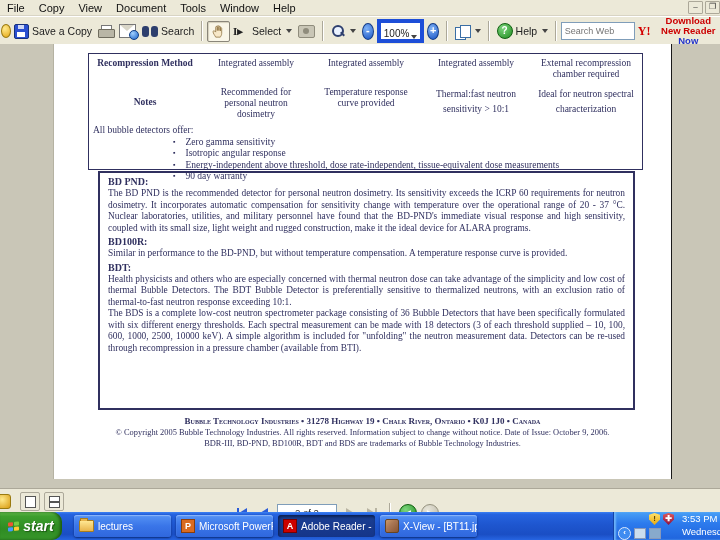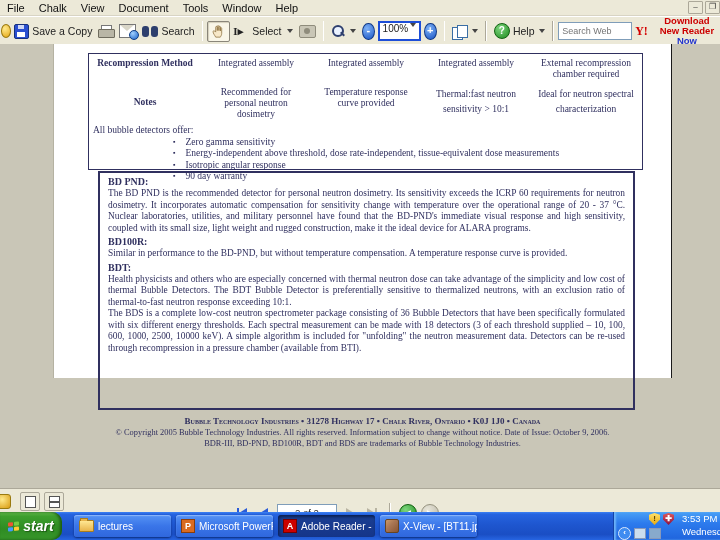--- a/index.html
+++ b/index.html
@@ -43,34 +43,34 @@
   .ic-binoc:before{left:0;} .ic-binoc:after{right:0;}
   .ic-hand{width:15px;height:15px;}
   .ic-select{width:16px;height:13px;font:bold 11px "Liberation Serif",serif;color:#222;}
   .ic-camera{width:15px;height:11px;background:#c9c6b6;border:1px solid #8f8c7c;border-radius:2px;}
   .ic-camera:before{content:"";position:absolute;left:4px;top:2px;width:6px;height:6px;border-radius:50%;background:#8f8c7c;}
   .ic-mag{width:14px;height:14px;}
   .ic-mag:before{content:"";position:absolute;left:1px;top:1px;width:8px;height:8px;border:2px solid #2e3f6e;border-radius:50%;background:#eaf2ff;}
   .ic-mag:after{content:"";position:absolute;left:9px;top:9px;width:5px;height:2px;background:#2e3f6e;transform:rotate(45deg);}
   .zoomcircle{width:15px;height:15px;border-radius:50%;color:#fff;font:bold 11px/13px "Liberation Sans",sans-serif;
     text-align:center;background:radial-gradient(circle at 35% 30%,#7fb2f7,#1a55c4);border:1px solid #123a86;}
-  .combo{display:flex;align-items:flex-start;background:#fff;border:2px solid #1d4ed8;height:16px;padding:0 3px;font-size:10px;}
+  .combo{display:flex;align-items:flex-end;background:#fff;border:4px solid #1d4ed8;height:16px;padding:0 3px;font-size:10px;}
   .ic-pages{width:15px;height:13px;}
   .ic-pages:before{content:"";position:absolute;left:0;top:2px;width:9px;height:11px;background:#fff;border:1px solid #3a6ea5;}
   .ic-pages:after{content:"";position:absolute;left:5px;top:0;width:9px;height:11px;background:#fff;border:1px solid #3a6ea5;}
   .ic-help{width:14px;height:14px;border-radius:50%;background:radial-gradient(circle at 35% 30%,#7ed67e,#1e8a1e);
     color:#fff;font:bold 10px/14px "Liberation Sans",sans-serif;text-align:center;border:1px solid #116111;}
   .searchweb{width:66px;height:16px;background:#fff;border:1px solid #7f9db9;font-size:9px;color:#999;padding:0 3px;}
   .yahoo{color:#d40000;font:bold 12px "Liberation Serif",serif;margin-left:3px;}
   .download{margin-left:6px;text-align:center;font:bold 9.5px/10px "Liberation Sans",sans-serif;color:#c00;width:96px;}
   .download .now{color:#23c;text-decoration:underline;font-weight:bold;}
 
   
   .docarea{position:absolute;left:0;top:44px;width:720px;height:444px;background:#c9c6b7;}
-  .page{position:absolute;left:53px;top:0;width:617px;height:334px;background:#fff;
+  .page{position:absolute;left:53px;top:0;width:617px;height:435px;background:#fff;
     border-right:1.5px solid #1a1a1a;border-left:1px solid #b5b2a2;
     font-family:"Liberation Serif",serif;color:#30305f;}
 
   .box1{position:absolute;left:34px;top:9px;width:553px;height:115px;border:1px solid #30305f;}
   .trow{display:flex;margin-top:4px;}
   .tlabel{width:112px;text-align:center;font-weight:bold;font-size:9.5px;line-height:11px;flex:none;}
   .tcell{width:110px;text-align:center;font-size:9.5px;line-height:11px;flex:none;padding:0 6px;box-sizing:border-box;}
   .bullets{margin-top:5px;font-size:9.5px;line-height:11.5px;}
   .bullets .btitle{margin-left:4px;}
   .bullets .bitem{margin-left:84px;}
@@ -140,21 +140,21 @@
   .clock{position:absolute;right:-6px;width:44px;text-align:left;white-space:nowrap;overflow:hidden;}
   .clock.t1{top:1px;} .clock.t2{top:14px;}
 </style>
 </head>
 <body>
 
 <div class="screen">
 
   <div class="menubar">
     <span class="mitem">File</span>
-    <span class="mitem">Chalk</span>
+    <span class="mitem">Copy</span>
     <span class="mitem">View</span>
     <span class="mitem">Document</span>
     <span class="mitem">Tools</span>
     <span class="mitem">Window</span>
     <span class="mitem">Help</span>
     <div class="winctl">
       <div class="wbtn">–</div>
       <div class="wbtn">❐</div>
     </div>
   </div>
@@ -236,38 +236,38 @@
         <div class="trow" style="margin-top:7px">
           <div class="tlabel" style="line-height:30px">Notes</div>
           <div class="tcell">Recommended for personal neutron dosimetry</div>
           <div class="tcell">Temperature response curve provided</div>
           <div class="tcell" style="line-height:15px">Thermal:fast neutron sensitivity &gt; 10:1</div>
           <div class="tcell" style="line-height:15px">Ideal for neutron spectral characterization</div>
         </div>
         <div class="bullets">
           <div class="btitle">All bubble detectors offer:</div>
           <div class="bitem"><span class="sq">▪</span><span>Zero gamma sensitivity</span></div>
+          <div class="bitem"><span class="sq">▪</span><span>Isotropic angular response</span></div>
           <div class="bitem"><span class="sq">▪</span><span>Energy-independent above threshold, dose rate-independent, tissue-equivalent dose measurements</span></div>
-          <div class="bitem"><span class="sq">▪</span><span>Isotropic angular response</span></div>
           <div class="bitem"><span class="sq">▪</span><span>90 day warranty</span></div>
         </div>
       </div>
 
       <div class="box2">
         <div class="sechead" style="margin-top:0">BD PND:</div>
         <div class="secbody">The BD PND is the recommended detector for personal neutron dosimetry. Its sensitivity exceeds the ICRP 60 requirements for neutron dosimetry. It incorporates automatic compensation for sensitivity change with temperature over the operational range of 20 - 37 °C. Nuclear laboratories, utilities, and military personnel have found that the BD-PND's immediate visual response and high sensitivity, coupled with its small size, light weight and rugged construction, make it the ideal device for ALARA programs.</div>
         <div class="sechead">BD100R:</div>
         <div class="secbody">Similar in performance to the BD-PND, but without temperature compensation. A temperature response curve is provided.</div>
         <div class="sechead">BDT:</div>
         <div class="secbody">Health physicists and others who are especially concerned with thermal neutron dose can take advantage of the simplicity and low cost of thermal Bubble Detectors. The BDT Bubble Detector is preferentially sensitive to thermalized neutrons, with an exclusion ratio of thermal-to-fast neutron response exceeding 10:1.</div>
         <div class="secbody">The BDS is a complete low-cost neutron spectrometer package consisting of 36 Bubble Detectors that have been specifically formulated with six different energy thresholds. Each spectral measurement can be made with 18 detectors (3 of each threshold supplied – 10, 100, 600, 1000, 2500, 10000 keV). A simple algorithm is included for "unfolding" the neutron measurement data. Detectors can be re-used through recompression in a pressure chamber (available from BTI).</div>
       </div>
 
       <div class="pfooter">
-        <div class="f1">Bubble Technology Industries • 31278 Highway 17 • Chalk River, Ontario • K0J 1J0 • Canada</div>
+        <div class="f1">Bubble Technology Industries • 31278 Highway 19 • Chalk River, Ontario • K0J 1J0 • Canada</div>
         <div class="f2">© Copyright 2005 Bubble Technology Industries. All rights reserved. Information subject to change without notice. Date of Issue: October 9, 2006.</div>
         <div class="f2">BDR-III, BD-PND, BD100R, BDT and BDS are trademarks of Bubble Technology Industries.</div>
       </div>
 
     </div>
   </div>
 
   <div class="statusbar">
     <div class="ic-corner"></div>
     <div class="layoutbtn" style="left:20px">

